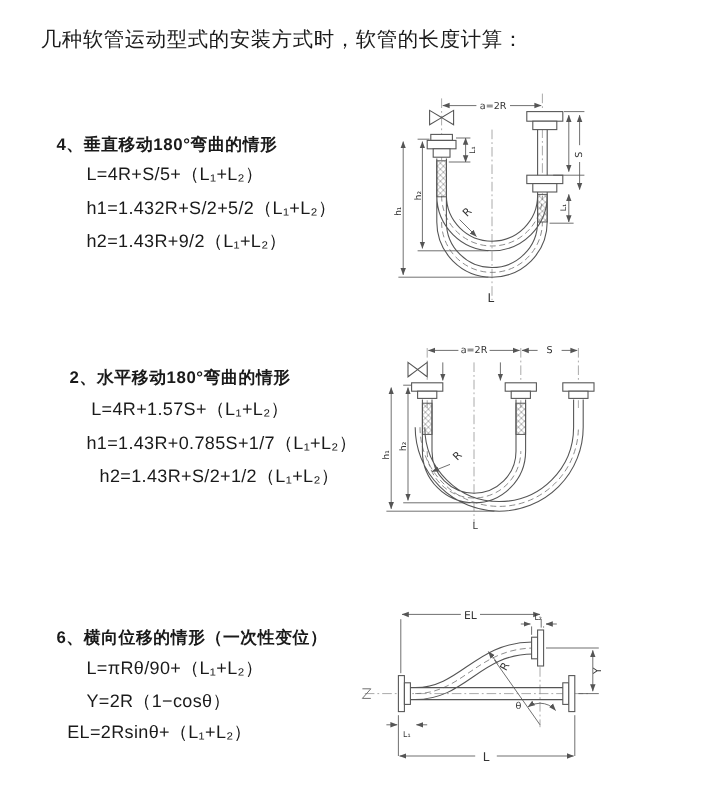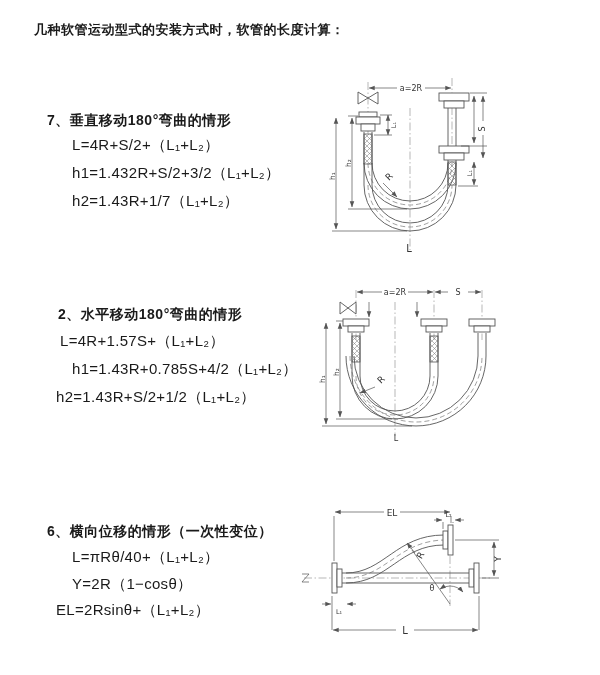--- a/index.html
+++ b/index.html
@@ -1,47 +1,47 @@
 <!DOCTYPE html>
 <html><head>
 <meta charset="utf-8">
 <style>
   html,body{margin:0;padding:0}
   body{width:600px;height:675px;background:#ffffff;position:relative;overflow:hidden;
        font-family:"Liberation Sans","DejaVu Sans",sans-serif;color:#1a1a1a}
   .abs{position:absolute;white-space:nowrap}
-  .title{font-size:13px;font-weight:700;letter-spacing:.5px}
+  .title{font-size:17px;font-weight:400;letter-spacing:.5px}
   .heading{font-size:14px;font-weight:600;letter-spacing:.5px}
   .formula{font-size:15px;font-weight:500;letter-spacing:.3px}
   svg{position:absolute;overflow:visible}
   svg text{fill:#333;font-family:"DejaVu Sans",sans-serif}
   .hose{stroke:#555;stroke-width:.9;fill:none}
   .dim{stroke:#555;stroke-width:.7;fill:none}
   .cl{stroke:#888;stroke-width:.6;fill:none;stroke-dasharray:8 2.5 1.5 2.5}
   .hcl{stroke:#777;stroke-width:.7;fill:none;stroke-dasharray:5 3}
   .part{stroke:#555;stroke-width:.9;fill:#fff}
   .hatch{stroke:#555;stroke-width:.8}
 </style>
 </head>
 <body>
 
 <div class="abs title" style="left:34px;top:21px">几种软管运动型式的安装方式时，软管的长度计算：</div>
 
-<div class="abs heading" style="left:47px;top:112px">7、垂直移动180°弯曲的情形</div>
-<div class="abs formula" style="left:72px;top:136px">L=4R+S/2+（L₁+L₂）</div>
-<div class="abs formula" style="left:72px;top:164px">h1=1.432R+S/2+3/2（L₁+L₂）</div>
-<div class="abs formula" style="left:72px;top:192px">h2=1.43R+1/7（L₁+L₂）</div>
+<div class="abs heading" style="left:47px;top:112px">4、垂直移动180°弯曲的情形</div>
+<div class="abs formula" style="left:72px;top:136px">L=4R+S/5+（L₁+L₂）</div>
+<div class="abs formula" style="left:72px;top:164px">h1=1.432R+S/2+5/2（L₁+L₂）</div>
+<div class="abs formula" style="left:72px;top:192px">h2=1.43R+9/2（L₁+L₂）</div>
 
 <div class="abs heading" style="left:58px;top:306px">2、水平移动180°弯曲的情形</div>
-<div class="abs formula" style="left:60px;top:332px">L=4R+1.57S+（L₁+L₂）</div>
-<div class="abs formula" style="left:72px;top:360px">h1=1.43R+0.785S+4/2（L₁+L₂）</div>
-<div class="abs formula" style="left:56px;top:388px">h2=1.43R+S/2+1/2（L₁+L₂）</div>
+<div class="abs formula" style="left:76px;top:332px">L=4R+1.57S+（L₁+L₂）</div>
+<div class="abs formula" style="left:72px;top:360px">h1=1.43R+0.785S+1/7（L₁+L₂）</div>
+<div class="abs formula" style="left:83px;top:388px">h2=1.43R+S/2+1/2（L₁+L₂）</div>
 
 <div class="abs heading" style="left:47px;top:523px">6、横向位移的情形（一次性变位）</div>
-<div class="abs formula" style="left:72px;top:548px">L=πRθ/40+（L₁+L₂）</div>
+<div class="abs formula" style="left:72px;top:548px">L=πRθ/90+（L₁+L₂）</div>
 <div class="abs formula" style="left:72px;top:575px">Y=2R（1−cosθ）</div>
 <div class="abs formula" style="left:56px;top:601px">EL=2Rsinθ+（L₁+L₂）</div>
 
 <svg style="left:312px;top:66px" width="280" height="195" viewBox="0 0 280 195">
   <defs>
     <marker id="ar1" viewBox="0 0 10 10" refX="9.5" refY="5" markerWidth="6" markerHeight="6" markerUnits="userSpaceOnUse" orient="auto-start-reverse">
       <path d="M0,1.2 L10,5 L0,8.8 Z" fill="#555"></path>
     </marker>
     <pattern id="hp1" width="5" height="5" patternUnits="userSpaceOnUse">
       <path d="M0,0L5,5M5,0L0,5" stroke="#777" stroke-width="0.5"></path>

